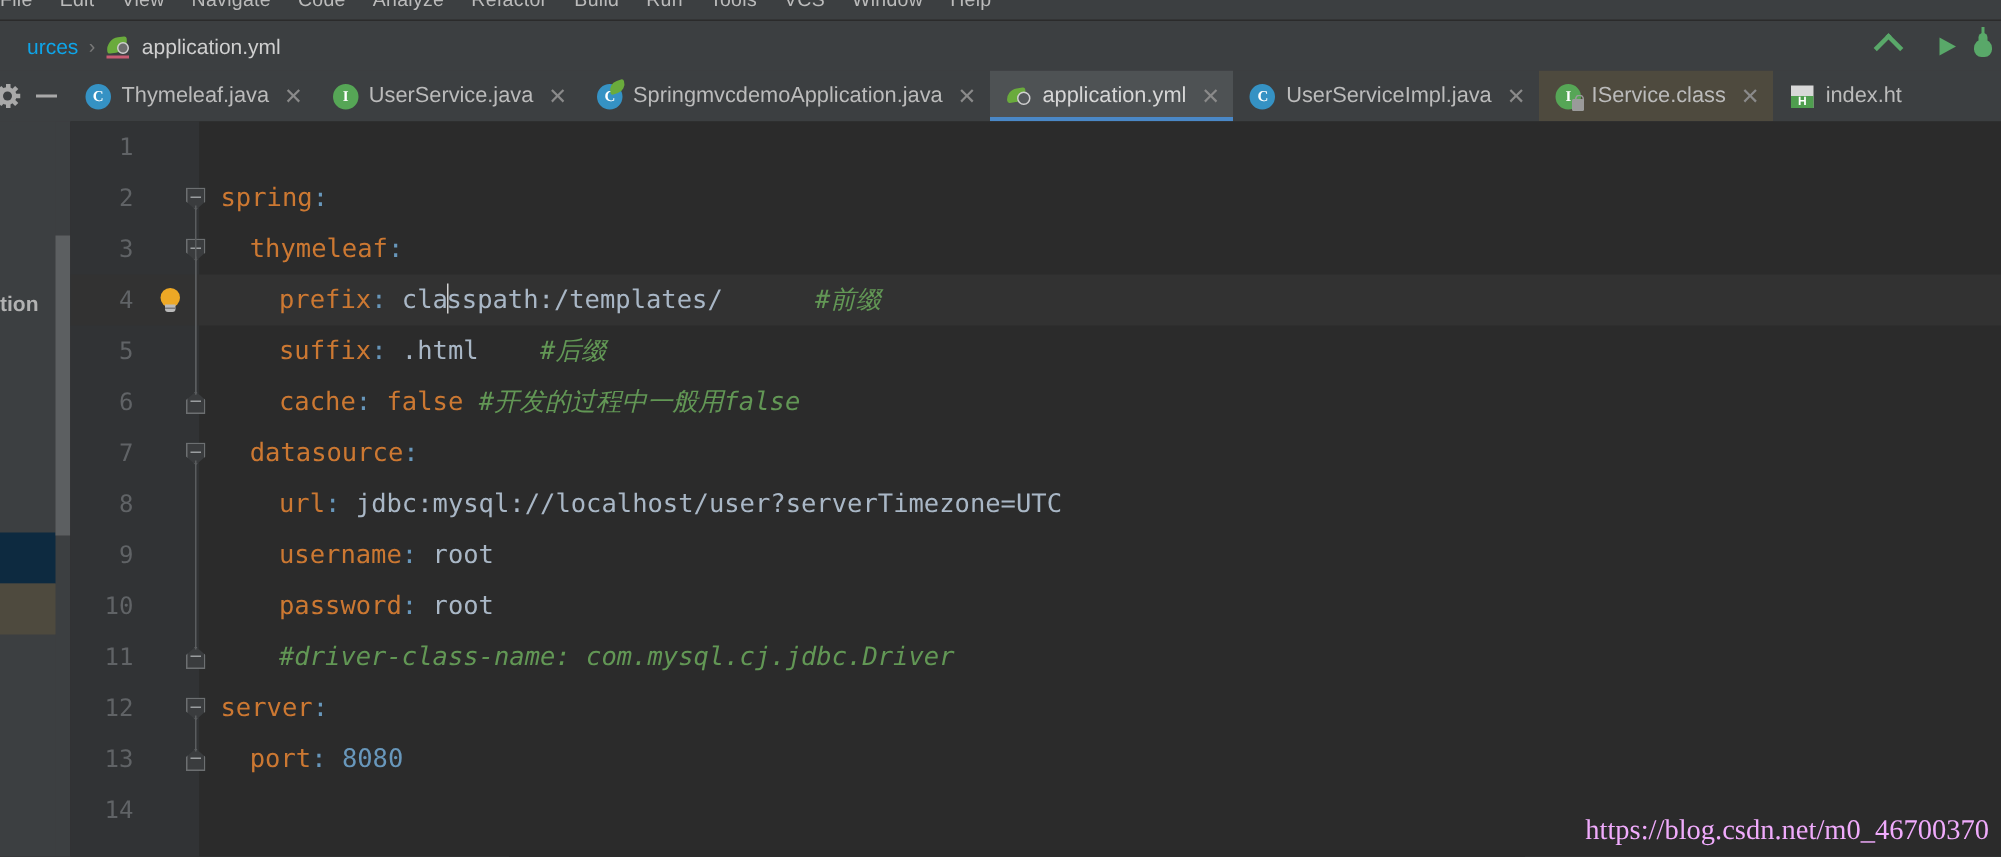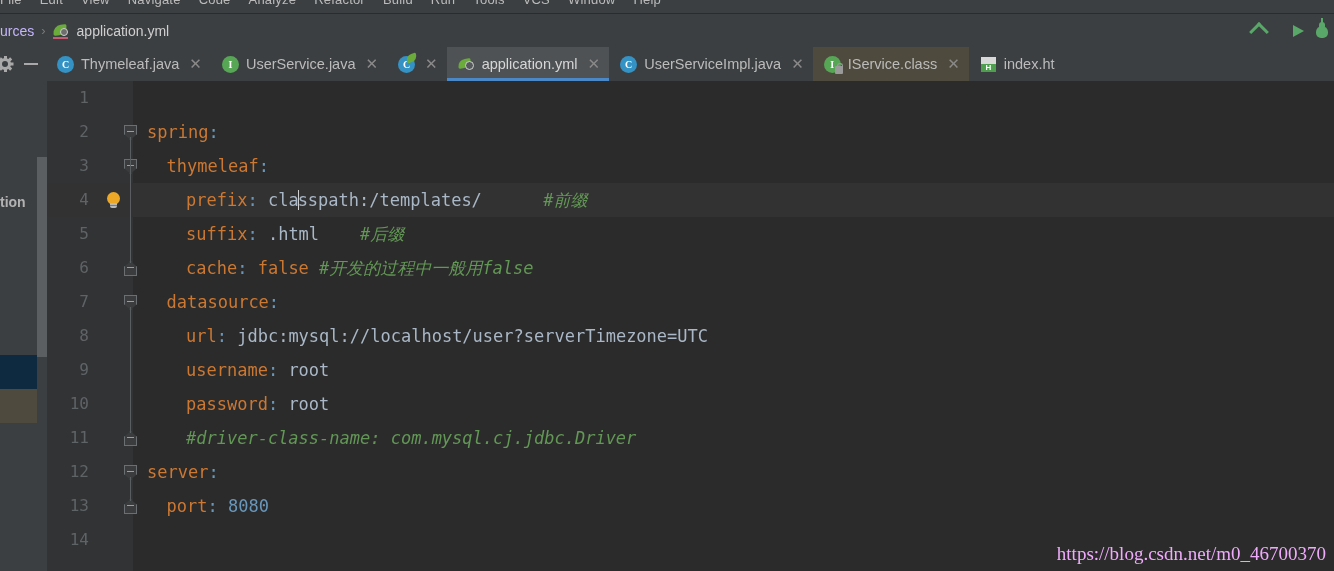--- a/index.html
+++ b/index.html
@@ -30,21 +30,21 @@
   
   .navbar {
     position: absolute; left: 0; top: 14px; width: 1334px; height: 33px;
     background: #3c3f41;
   }
   .breadcrumb {
     position: absolute; left: 0; top: 0; height: 33px;
     display: flex; align-items: center; color: #a9b7c6; font-size: 14px;
     padding-left: 0px;
   }
-  .crumb-text { color: #c4b5fd; }
+  .crumb-text { color: #0ea5e9; padding-left: 18px; }
   .crumb-sep { color: #7a7a7a; margin: 0 7px; font-size: 13px; }
   .crumb-file { color: #cfcfcf; margin-left: 6px; }
 
   
   .leaf-ico { position: relative; width: 18px; height: 16px; display: inline-block; }
   .leaf-ico .leaf {
     position: absolute; left: 0; top: 2px; width: 14px; height: 10px;
     background: #6aab3c;
     border-radius: 10px 2px 10px 2px;
     transform: rotate(-8deg);
@@ -354,20 +354,21 @@
             <span class="ico-circle">I</span>
           </span>
           <span class="tab-label">UserService.java</span>
           <span class="tab-close">✕</span>
         </div>
         <div class="tab">
           <span class="ico ico-spring">
             <span class="ico-circle">C</span>
             <span class="leafbadge"></span>
           </span>
+          <span class="tab-label">SpringmvcdemoApplication.java</span>
           <span class="tab-close">✕</span>
         </div>
         <div class="tab active">
           <span class="ico ico-yml">
             <span class="leaf2"></span>
             <span class="dot2"></span>
           </span>
           <span class="tab-label">application.yml</span>
           <span class="tab-close">✕</span>
           <span class="tab-underline"></span>

